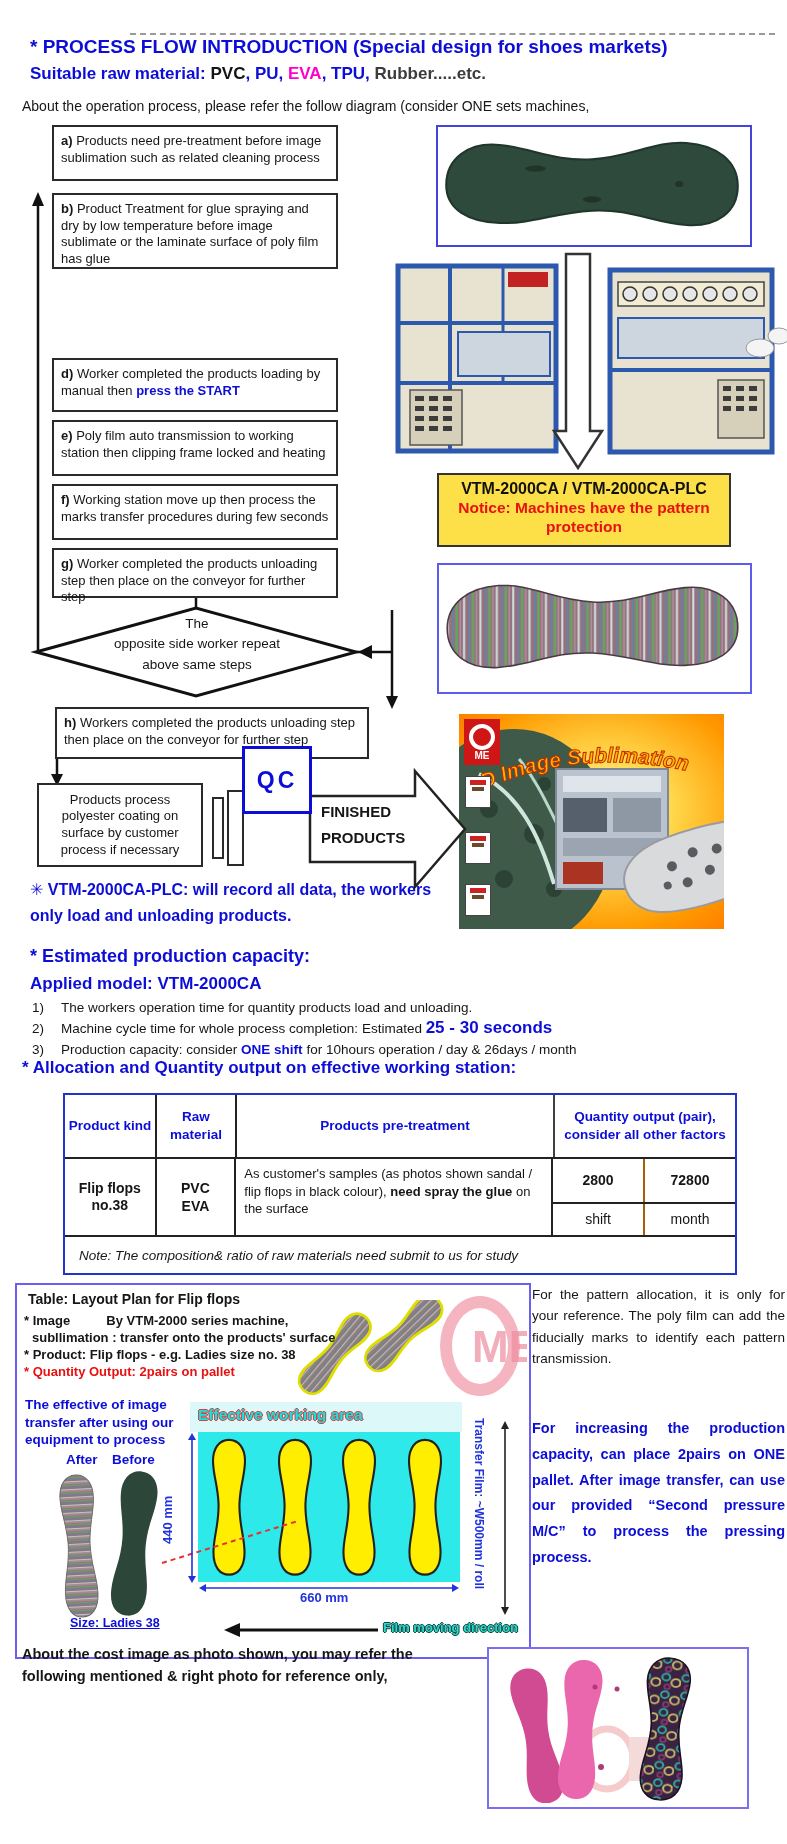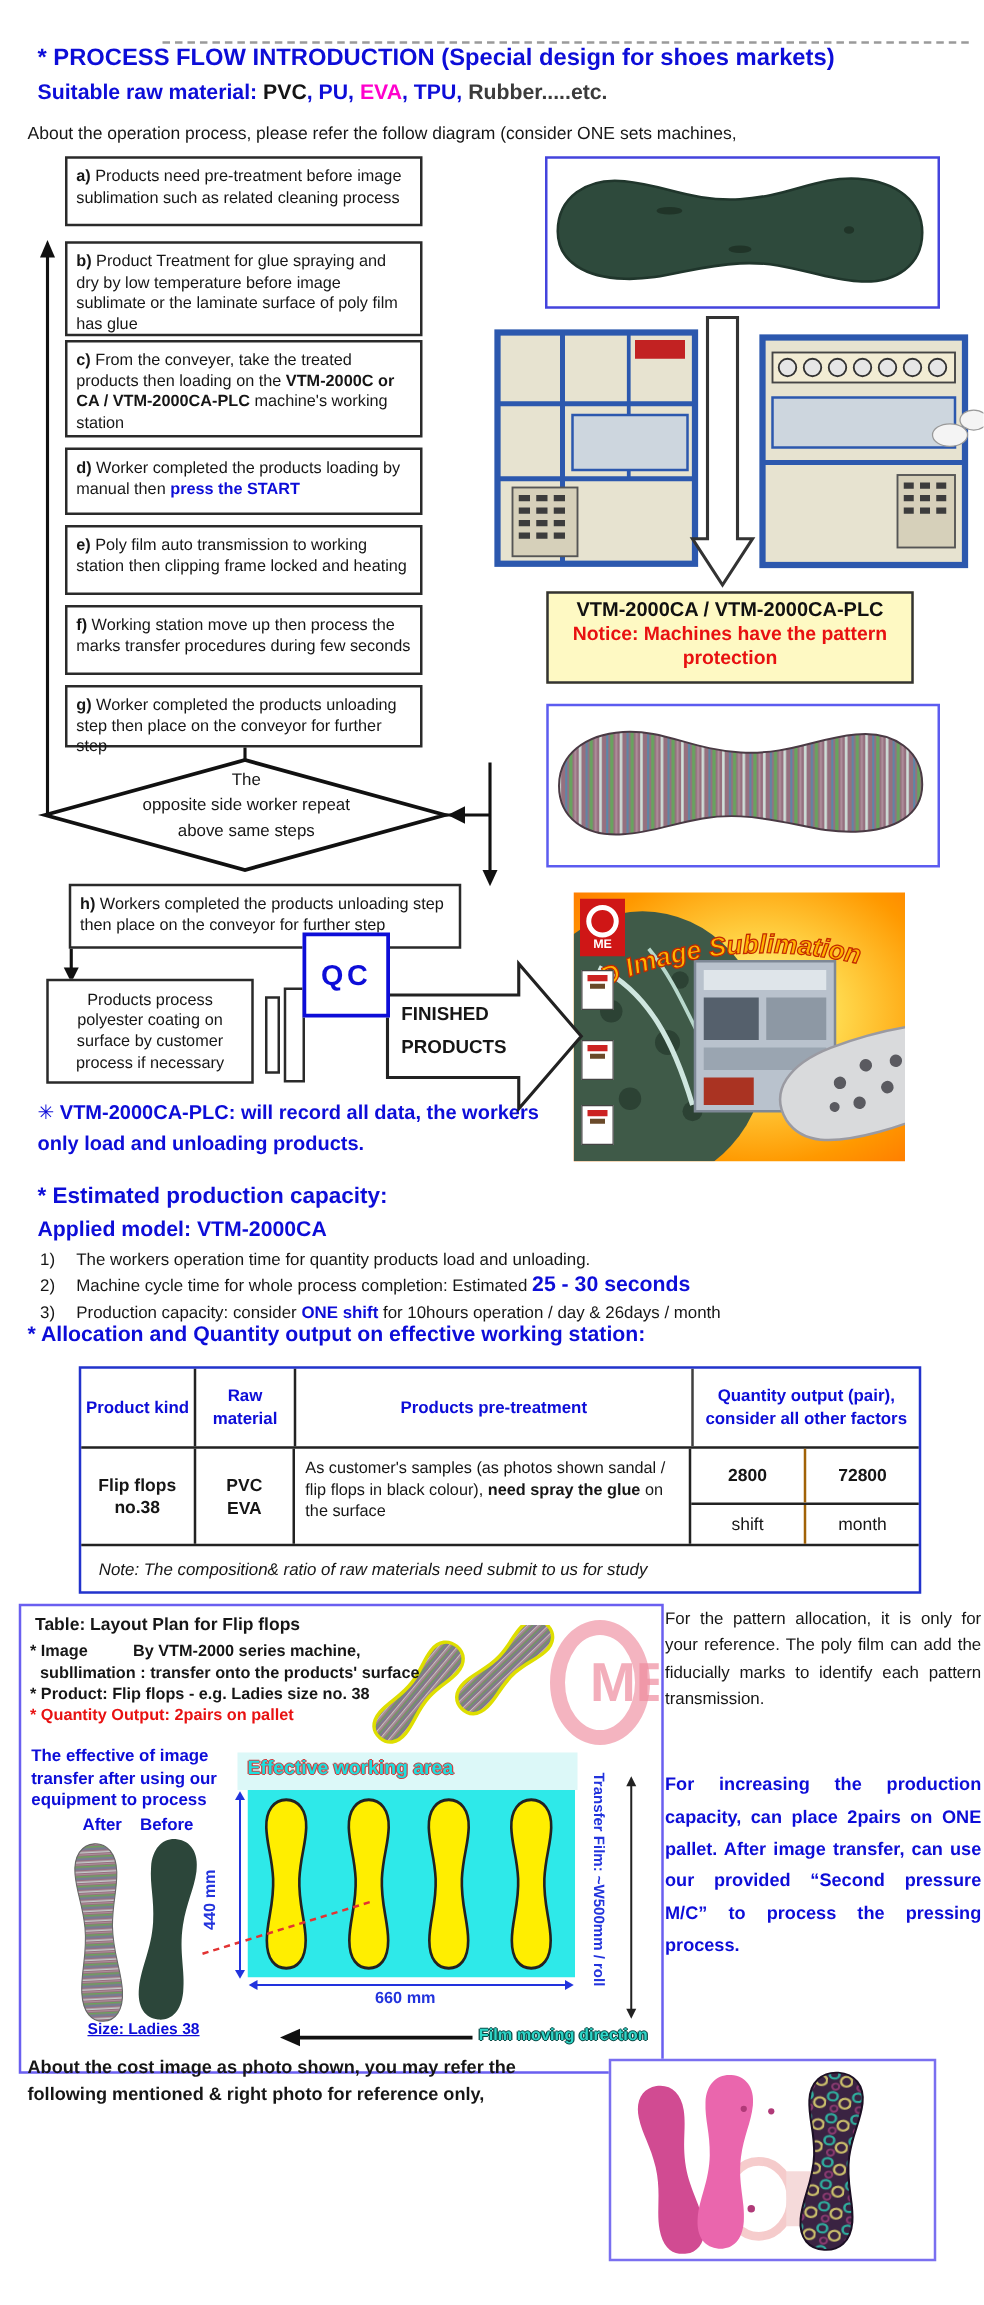--- a/index.html
+++ b/index.html
@@ -44,21 +44,21 @@
   #qc-box{left:242px;top:746px;width:64px;height:62px;border:3px solid var(--blue);background:#fff;
           display:flex;align-items:center;justify-content:center;z-index:3;
           color:var(--blue);font-weight:bold;font-size:23px;letter-spacing:3px;}
   #finished-arrow{left:305px;top:765px;z-index:1;}
   #finished-text{left:321px;top:799px;width:96px;font-size:15px;font-weight:bold;line-height:1.75;z-index:2;}
   #plc1{left:30px;top:880px;font-size:16px;font-weight:bold;color:var(--blue);}
   #plc2{left:30px;top:907px;font-size:16px;font-weight:bold;color:var(--blue);}
   
   #img-sole1{left:436px;top:125px;width:312px;height:118px;border:2px solid #4444dd;background:#fff;}
   #img-machines{left:388px;top:248px;width:399px;height:226px;background:#fff;}
-  #notice-box{left:437px;top:473px;width:294px;height:74px;border:2px solid #333;background:#fef9c3;
+  #notice-box{left:437px;top:473px;width:294px;height:74px;border:2px solid #333;background:#fde047;
               text-align:center;box-sizing:border-box;padding-top:5px;}
   #notice-box .cap{font-size:16px;font-weight:bold;color:#111;}
   #notice-box .ntc{font-size:15.5px;font-weight:bold;color:var(--red);line-height:1.25;padding:0 14px;}
   #img-sole2{left:437px;top:563px;width:311px;height:127px;border:2px solid #5c5cf0;background:#fff;}
   #promo{left:459px;top:714px;width:265px;height:215px;overflow:hidden;
          background:radial-gradient(ellipse at 55% 45%, #fff8c0 0%, #ffd94d 32%, #ff9900 72%, #ff7300 100%);}
   .promo-logo{position:absolute;left:5px;top:5px;width:36px;height:46px;background:#cf1616;
               display:flex;flex-direction:column;align-items:center;justify-content:center;z-index:4;}
   .promo-logo .ring{width:18px;height:18px;border:4px solid #fff;border-radius:50%;}
   .promo-logo span{color:#fff;font-size:10px;font-weight:bold;}
@@ -178,21 +178,20 @@
       <polygon points="32,86 44,86 38,72"></polygon>
       <polygon points="372,525 372,539 358,532"></polygon>
       <polygon points="386,576 398,576 392,589"></polygon>
       <polygon points="51,654 63,654 57,666"></polygon>
     </g>
     <polygon points="36,532 196,488 356,532 196,576" fill="#fff" stroke="#111" stroke-width="3"></polygon>
   </svg>
 
   <div id="box-b" class="fbox"><span class="seg-b">b) </span><span>Product Treatment for glue spraying and dry by low temperature before image sublimate or the laminate surface of poly film has glue</span></div>
   <div id="box-a" class="fbox"><span class="seg-b">a) </span><span>Products need pre-treatment before image sublimation such as related cleaning process</span></div>
-  <div id="box-c" class="fbox"><span class="seg-b">c) </span><span>From the conveyer, take the treated products then loading on the </span><span class="seg-b">VTM-2000C or CA / VTM-2000CA-PLC</span><span> machine's working station</span></div>
   <div id="box-d" class="fbox"><span class="seg-b">d) </span><span>Worker completed the products loading by manual then </span><span class="seg-blueb">press the START</span></div>
   <div id="box-e" class="fbox"><span class="seg-b">e) </span><span>Poly film auto transmission to working station then clipping frame locked and heating</span></div>
   <div id="box-f" class="fbox"><span class="seg-b">f) </span><span>Working station move up then process the marks transfer procedures during few seconds</span></div>
   <div id="box-g" class="fbox"><span class="seg-b">g) </span><span>Worker completed the products unloading step then place on the conveyor for further step</span></div>
 
   <div id="diamond-text" class="abs">
     <div>The</div>
     <div>opposite side worker repeat</div>
     <div>above same steps</div>
   </div>

